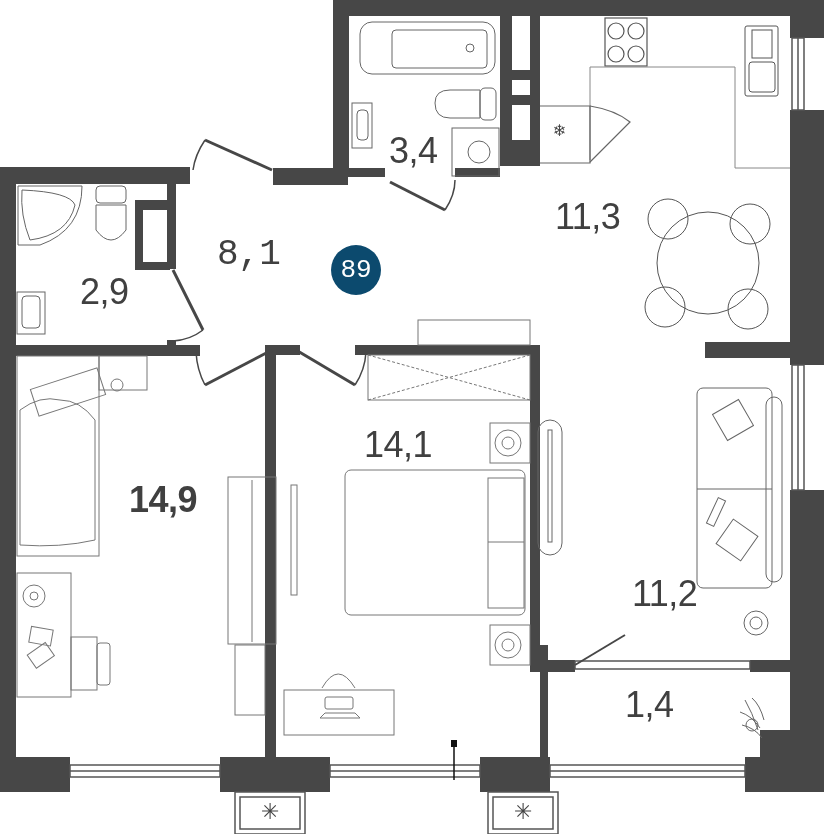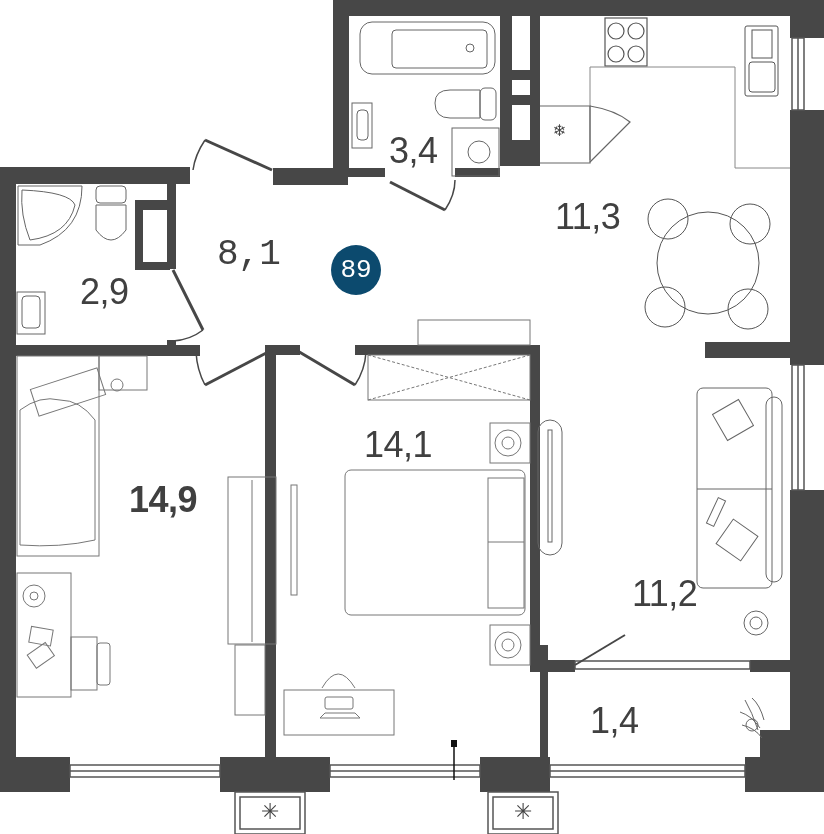--- a/index.html
+++ b/index.html
@@ -239,19 +239,19 @@
   </g>
 </svg>
 
 <div class="room-label" style="left:389px;top:130px;">3,4</div>
 <div class="room-label" style="left:555px;top:196px;">11,3</div>
 <div class="room-label" style="left:217px;top:234px;font-family:Liberation Mono, monospace;">8,1</div>
 <div class="room-label" style="left:80px;top:271px;">2,9</div>
 <div class="room-label" style="left:129px;top:479px;font-weight:bold;">14,9</div>
 <div class="room-label" style="left:328px;top:424px;margin-left:36px;">14,1</div>
 <div class="room-label" style="left:632px;top:573px;">11,2</div>
-<div class="room-label" style="left:590px;top:684px;margin-top:16px;">1,4</div>
+<div class="room-label" style="left:625px;top:684px;">1,4</div>
 
 <div class="unit-badge">89</div>
 
 <div class="vent" style="left:553px;top:123px;font-size:16px;">❄</div>
 <div class="vent" style="left:261px;top:801px;">✳</div>
 <div class="vent" style="left:514px;top:801px;">✳</div>
 
 </body></html>

